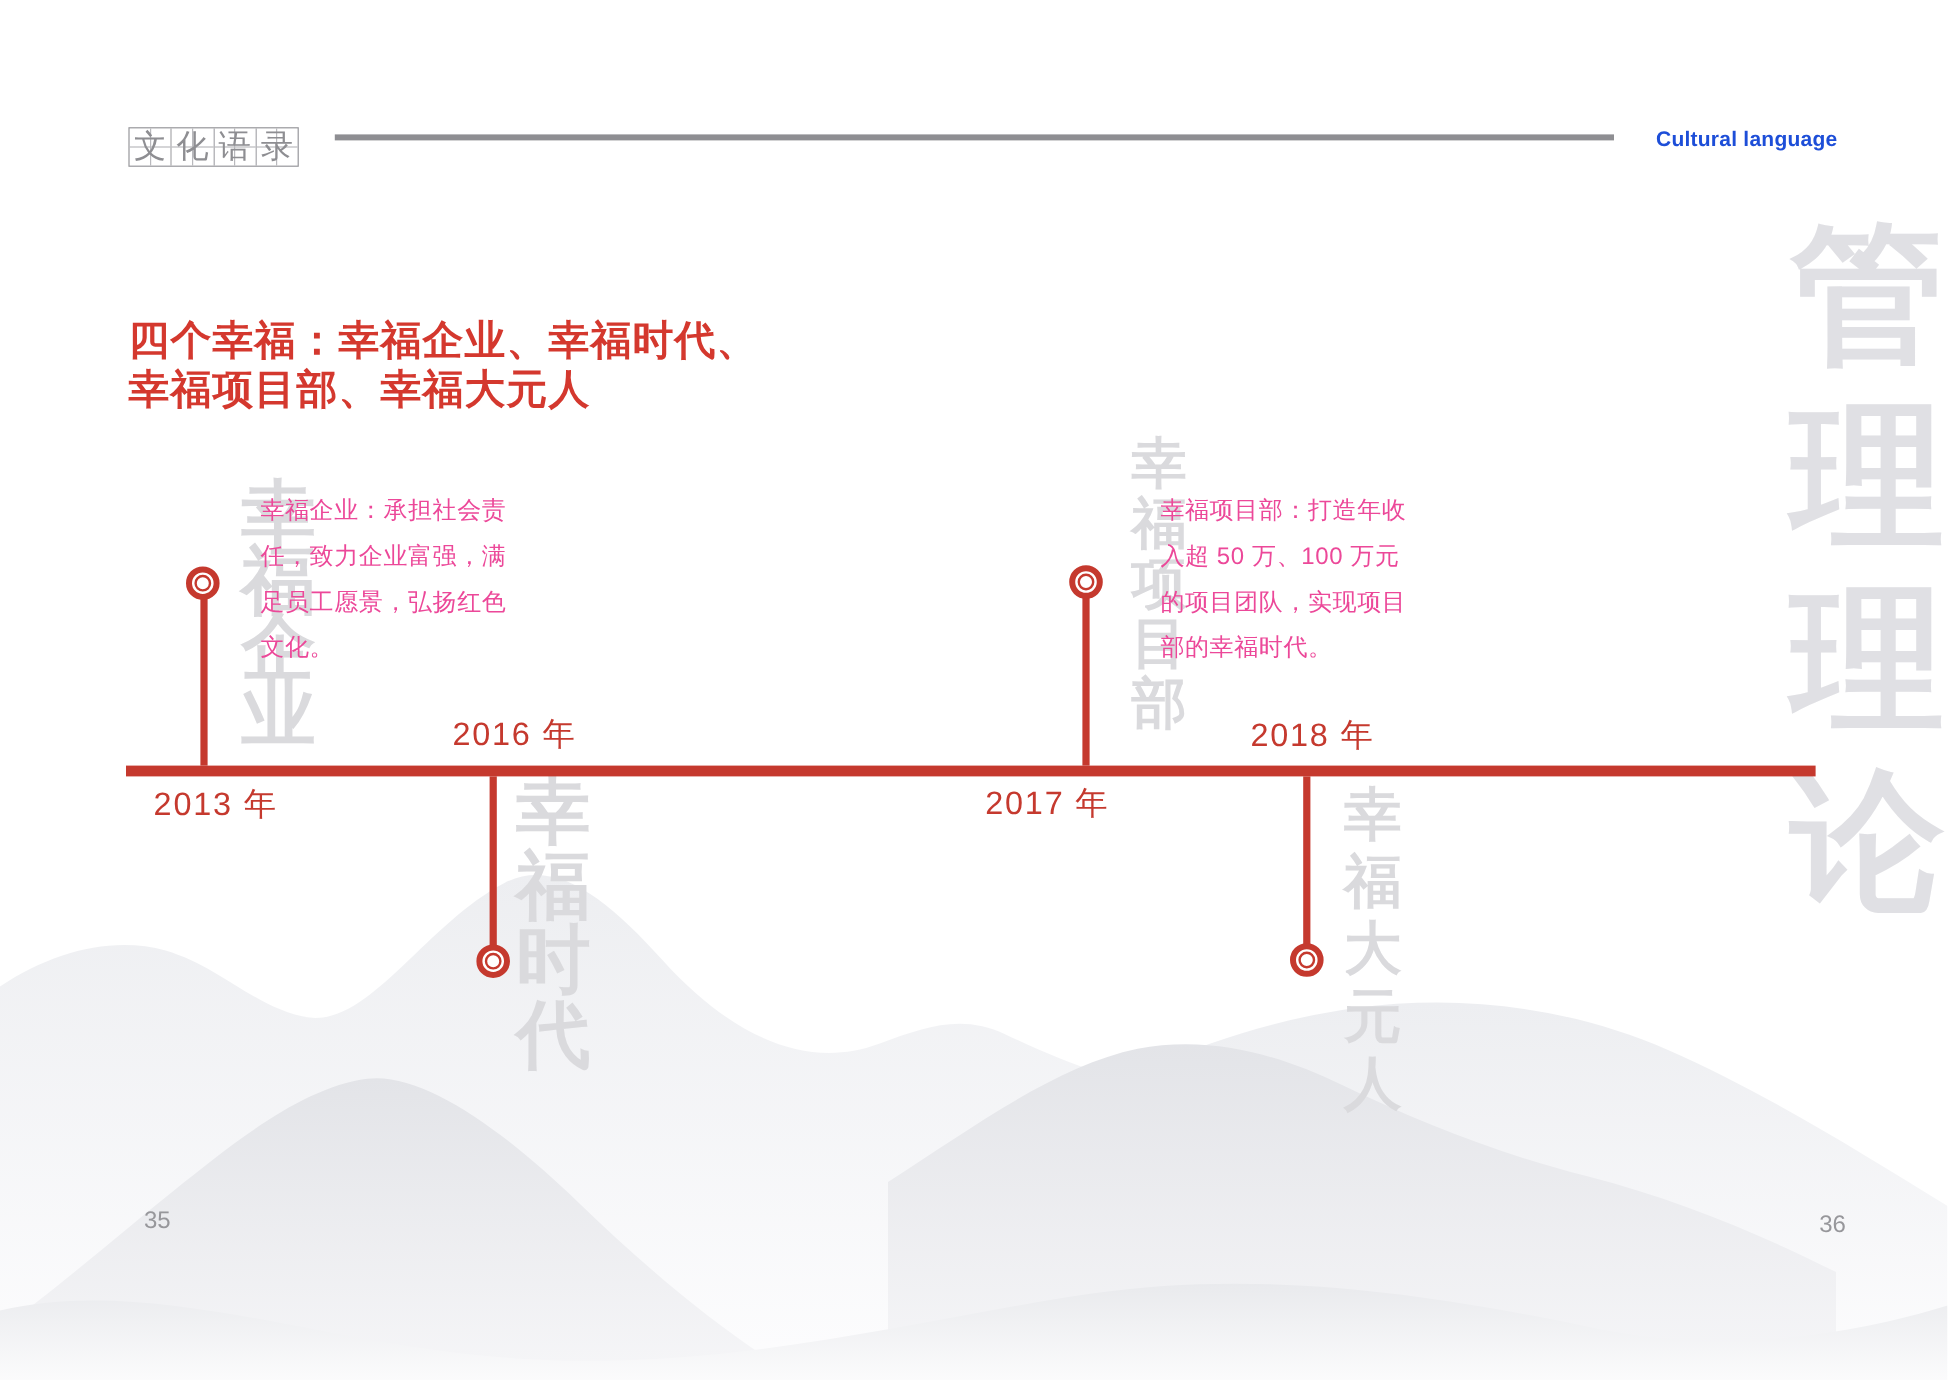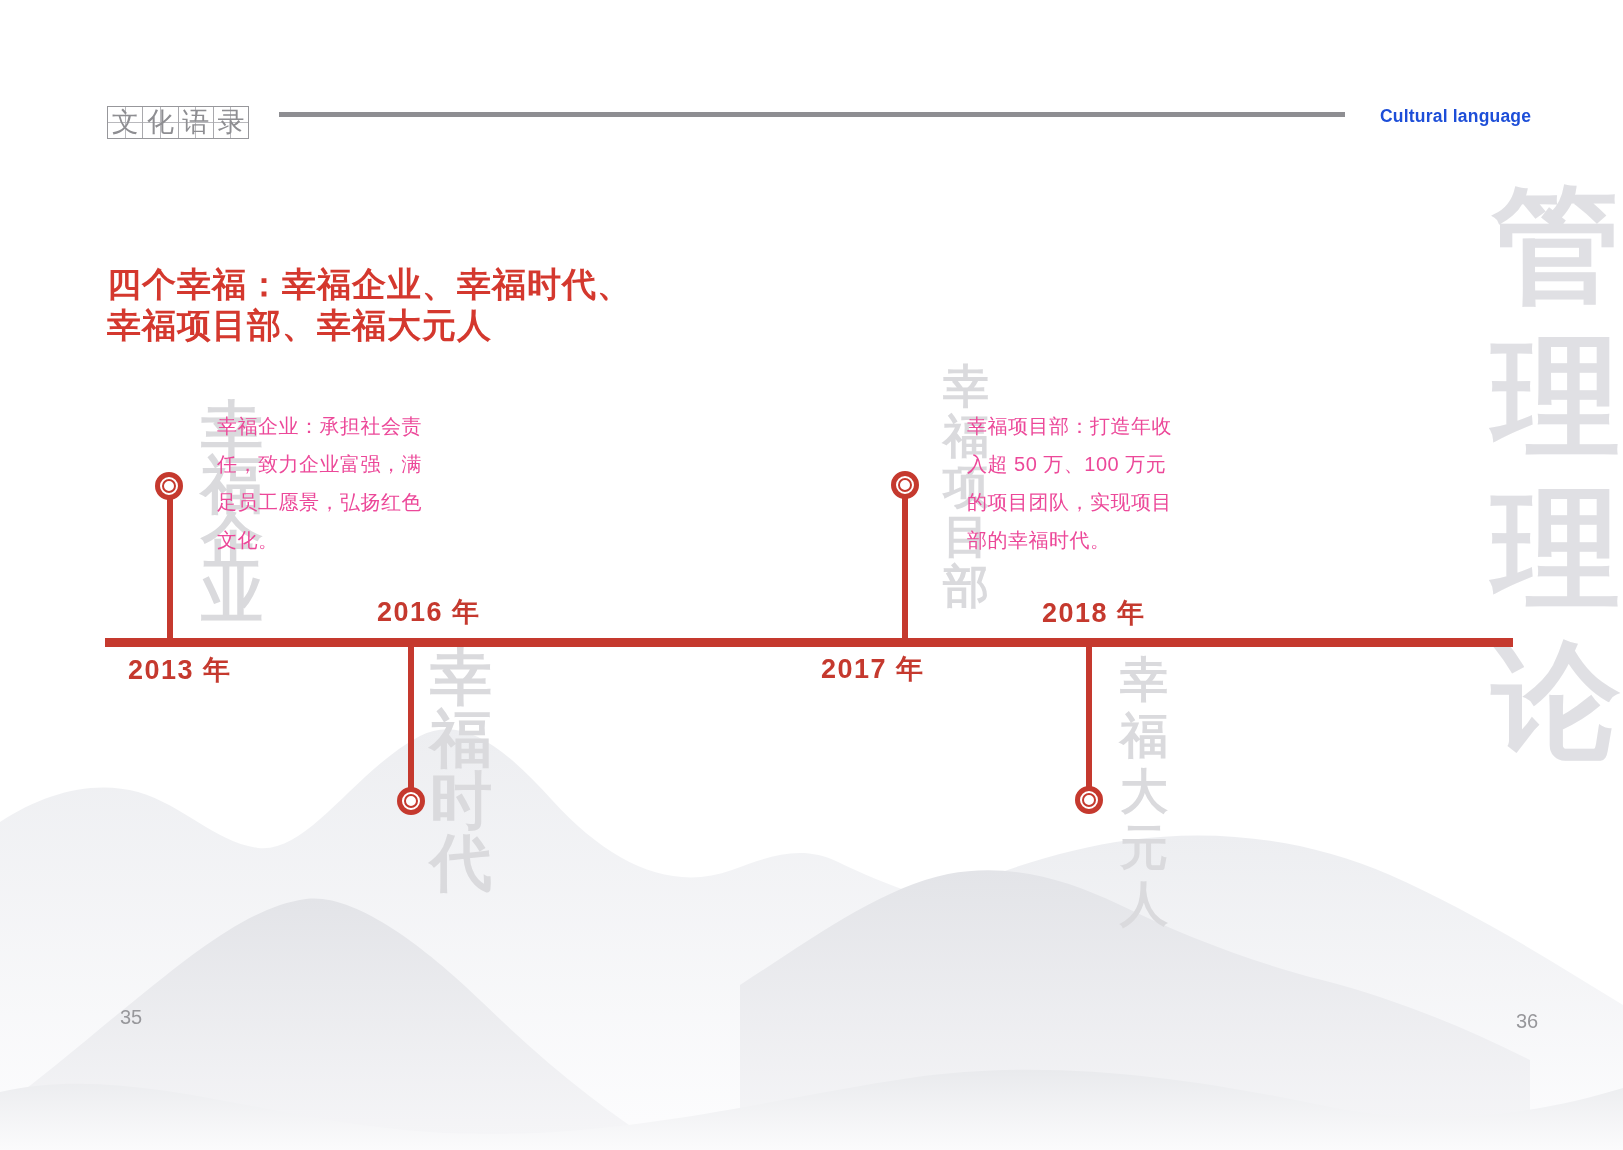--- a/index.html
+++ b/index.html
@@ -70,21 +70,21 @@
   .marker-inner-ring {
     position:absolute; left:2px; top:2px; width:14px; height:14px;
     border:2px solid #c5392e; border-radius:50%; box-sizing:border-box; background:#ffffff;
   }
   #mark-0 { left:155px; top:472px; }
   #mark-1 { left:397px; top:787px; }
   #mark-2 { left:891px; top:471px; }
   #mark-3 { left:1075px; top:786px; }
 
   .year-label {
-    position:absolute; font-size:27px; font-weight:bold; color:#c5392e;
+    position:absolute; font-size:27px; font-weight:normal; color:#c5392e;
     letter-spacing:1.5px; line-height:28px;
   }
   #year-0 { left:128px; top:656px; }
   #year-1 { left:377px; top:598px; }
   #year-2 { left:821px; top:655px; }
   #year-3 { left:1030px; top:599px;margin-left:12px; }
 
   
   .event-text {
     position:absolute; font-size:20px; line-height:38px; color:#ec4899;

